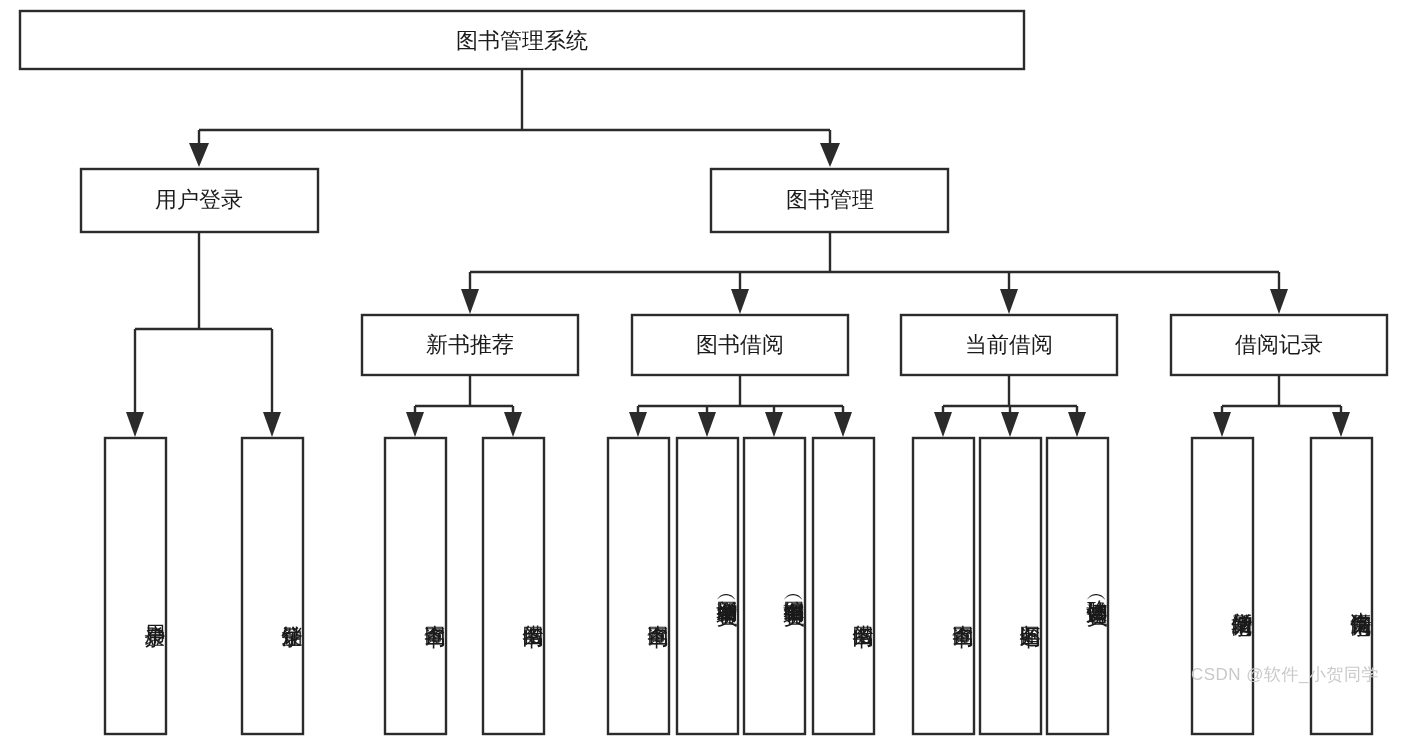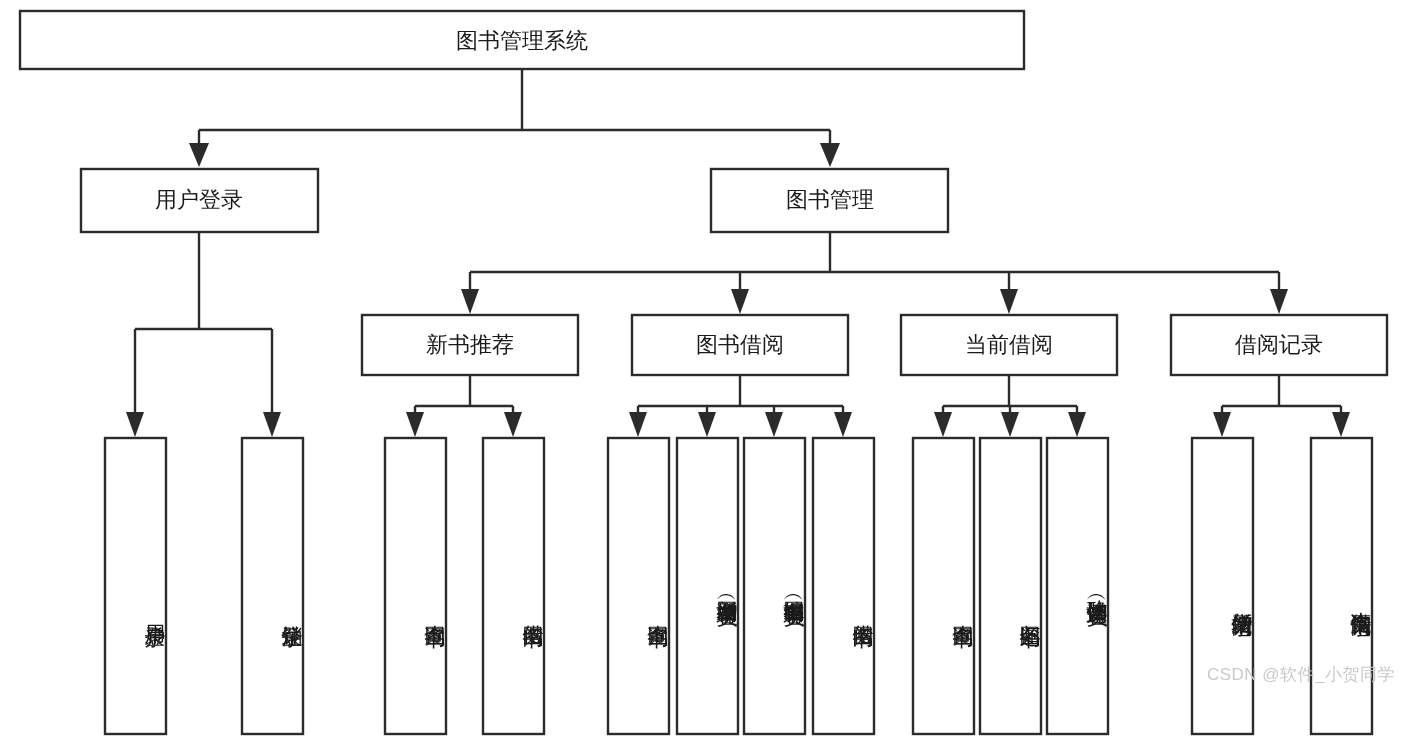--- a/index.html
+++ b/index.html
@@ -60,21 +60,21 @@
     color: #1a1a1a;
     letter-spacing: 1px;
     white-space: nowrap;
     pointer-events: none;
     display: flex;
     align-items: flex-start;
     justify-content: center;
   }
   .watermark {
     position: absolute;
-    right: 10px;
+    right: 26px;
     bottom: 4px;
     font-family: "Liberation Sans", "DejaVu Sans", sans-serif;
     font-size: 17px;
     color: #c9c9c9;
     letter-spacing: 0.5px;
     white-space: nowrap;
   }
 </style>
 </head>
 <body>

